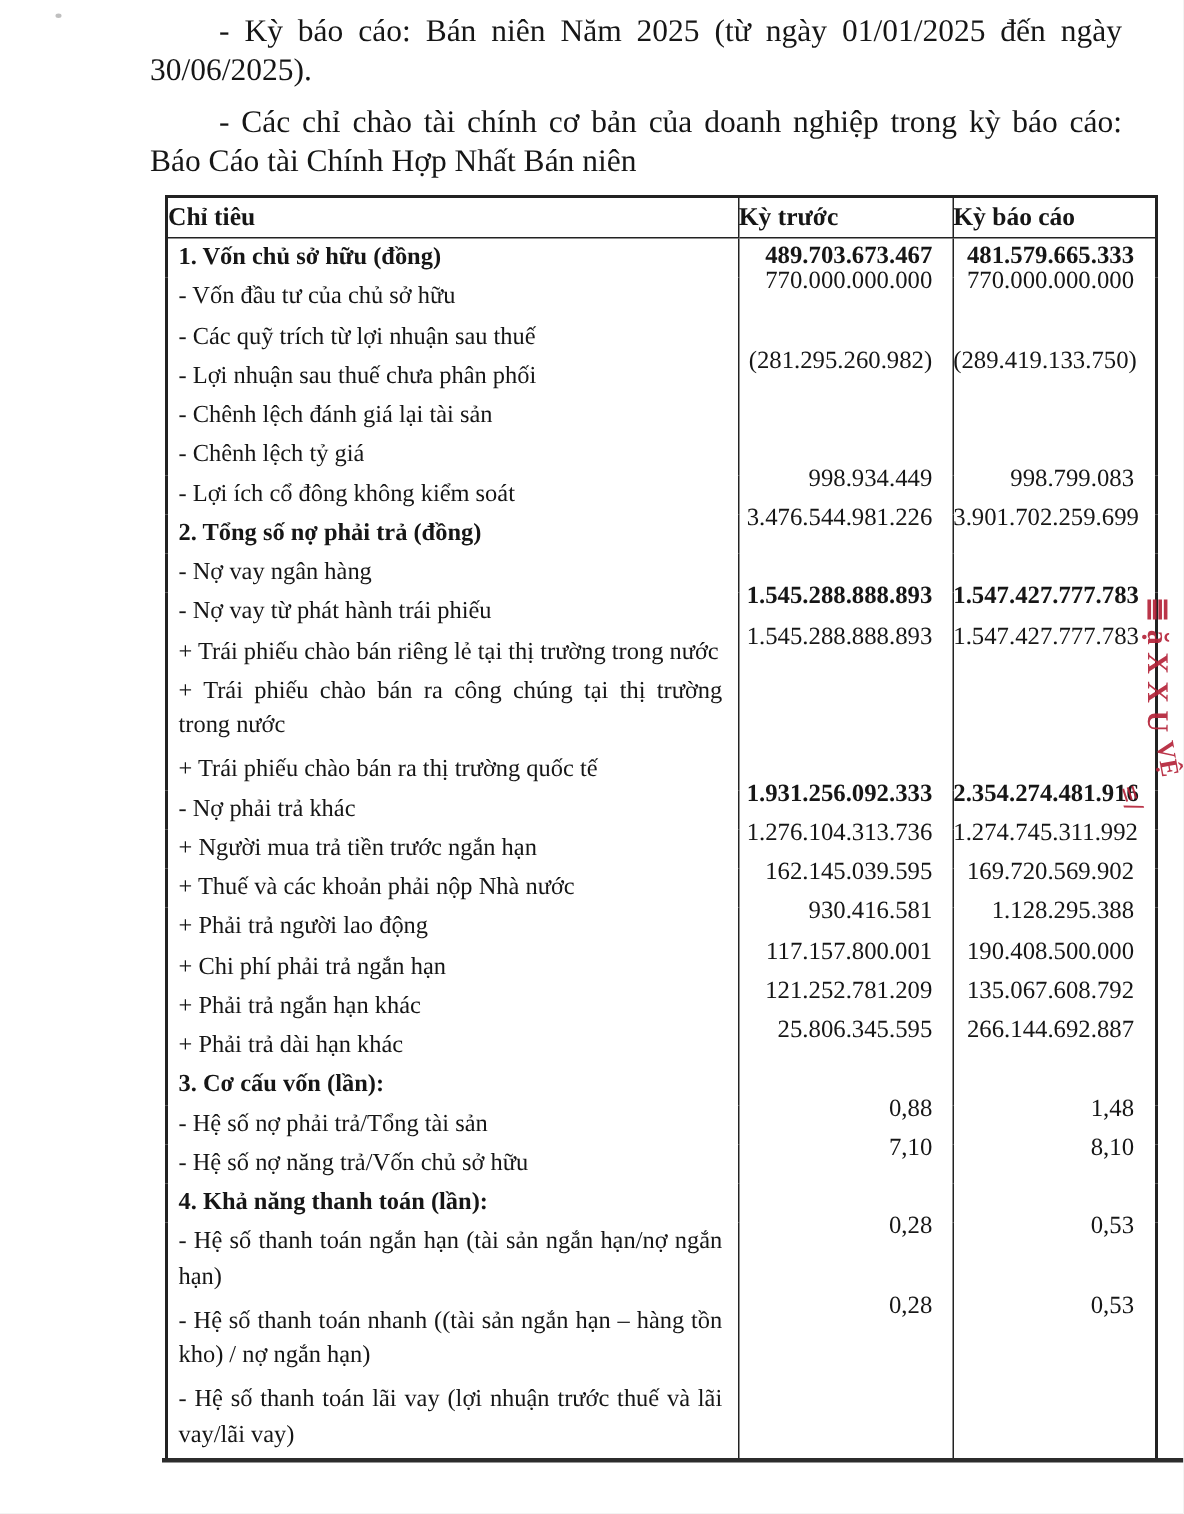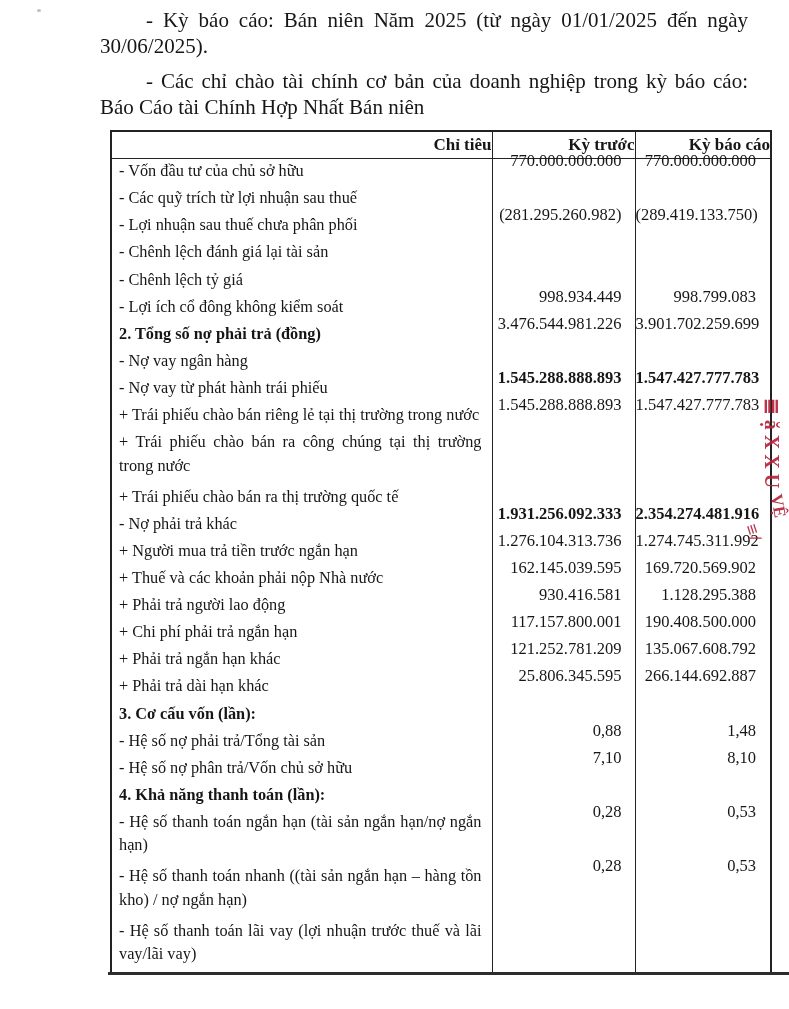--- a/index.html
+++ b/index.html
@@ -22,21 +22,21 @@
 
   
   .fin{
     position:absolute;left:110px;top:130px;width:660px;height:843px;
     border-collapse:collapse;table-layout:fixed;
     border:2px solid #222;border-bottom:none;
     font-size:16.3px;line-height:23.2px;
   }
   .fin col.w1{width:381px;} .fin col.w2{width:143px;} .fin col.w3{width:136px;}
   .fin th{
-    font-weight:700;font-size:17px;text-align:right;vertical-align:middle;
+    font-weight:700;font-size:17px;text-align:left;vertical-align:middle;
     height:24px;padding:1px 0;border-bottom:1.5px solid #222;
   }
   .fin th.c2,.fin th.c3,.fin td.c2,.fin td.c3{border-left:1.2px solid #222;}
   .fin td{vertical-align:top;padding:0;height:23.2px;}
   .lbl{padding:0 10px 0 7px;text-align:justify;}
   td.num{text-align:right;}
   .val{
     display:block;position:relative;top:-10px;
     white-space:nowrap;font-size:16.5px;line-height:23.2px;
   }
@@ -74,20 +74,31 @@
         <col class="w3">
       </colgroup>
     <thead>
       <tr>
         <th class="c1">Chỉ tiêu</th>
         <th class="c2">Kỳ trước</th>
         <th class="c3">Kỳ báo cáo</th>
       </tr>
     </thead>
     <tbody id="rows">
+        <tr class="lbl-bold val-bold first">
+      <td class="c1">
+            <div class="lbl">1. Vốn chủ sở hữu (đồng)</div>
+          </td>
+      <td class="c2 num">
+            <span class="val">489.703.673.467</span>
+          </td>
+      <td class="c3 num">
+            <span class="val">481.579.665.333</span>
+          </td>
+    </tr>
         <tr>
       <td class="c1">
             <div class="lbl">- Vốn đầu tư của chủ sở hữu</div>
           </td>
       <td class="c2 num">
             <span class="val">770.000.000.000</span>
           </td>
       <td class="c3 num">
             <span class="val">770.000.000.000</span>
           </td>
@@ -307,21 +318,21 @@
           </td>
       <td class="c2 num">
             <span class="val">0,88</span>
           </td>
       <td class="c3 num">
             <span class="val">1,48</span>
           </td>
     </tr>
         <tr>
       <td class="c1">
-            <div class="lbl">- Hệ số nợ phân trả/Vốn chủ sở hữu</div>
+            <div class="lbl">- Hệ số nợ năng trả/Vốn chủ sở hữu</div>
           </td>
       <td class="c2 num">
             <span class="val">7,10</span>
           </td>
       <td class="c3 num">
             <span class="val">8,10</span>
           </td>
     </tr>
         <tr class="lbl-bold">
       <td class="c1">

